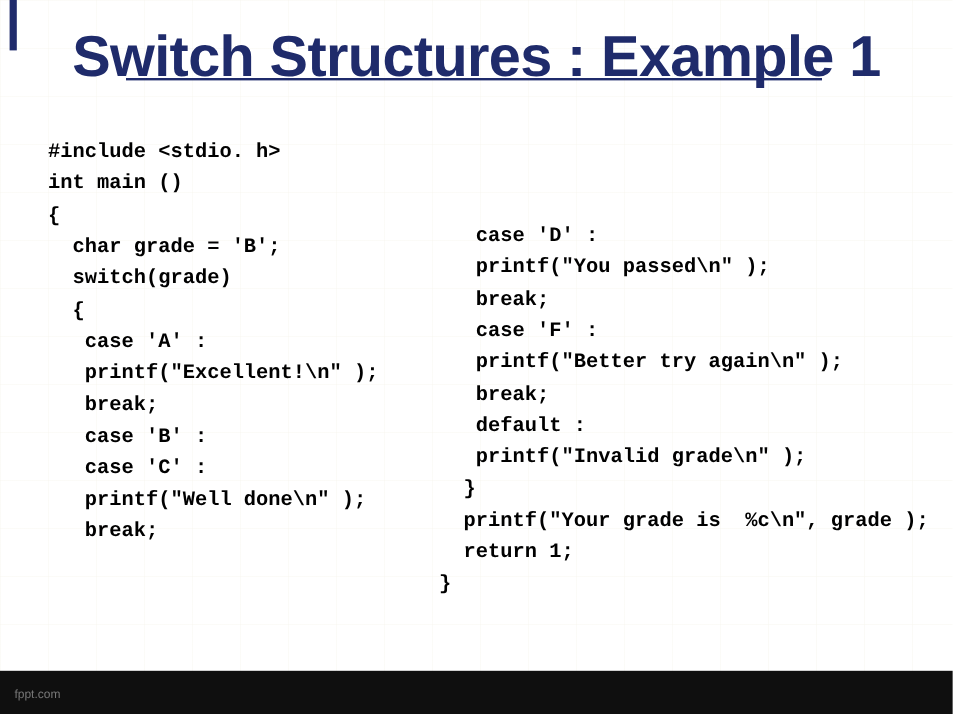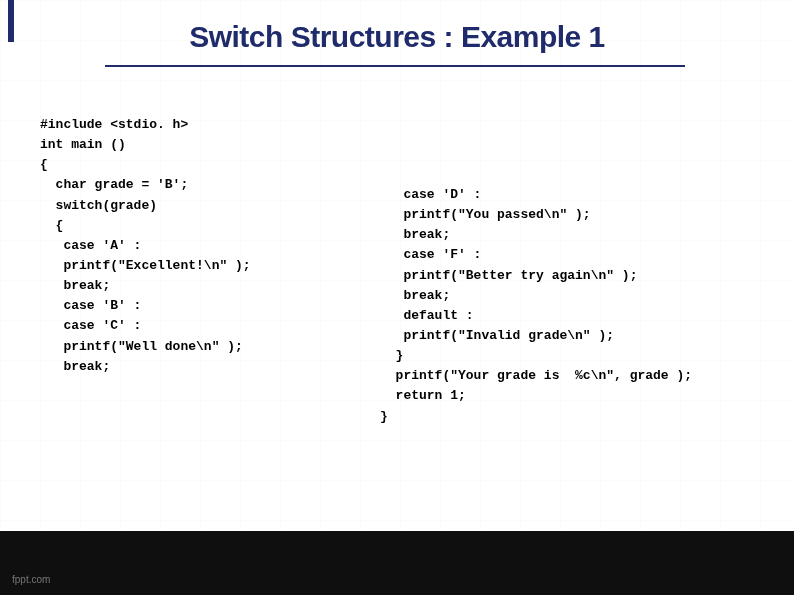--- a/index.html
+++ b/index.html
@@ -25,21 +25,21 @@
     position: relative;
     width: 100%;
     height: 100%;
   }
   .title {
     position: absolute;
     top: 20px;
     left: 0;
     right: 0;
     text-align: center;
-    font-size: 30px;
+    font-size: 48px;
     font-weight: bold;
     color: #1f2b6b;
     font-family: "Arial Black", Arial, sans-serif;
     letter-spacing: -0.5px;
   }
   .title-underline {
     position: absolute;
     top: 65px;
     left: 105px;
     width: 580px;
@@ -56,34 +56,34 @@
   }
   .code-area {
     position: absolute;
     top: 115px;
     left: 40px;
     right: 20px;
     display: flex;
   }
   .code-col {
     font-family: "Courier New", Courier, monospace;
-    font-size: 13px;
+    font-size: 17px;
     font-weight: bold;
     color: #000;
     line-height: 1.55;
     white-space: pre;
   }
   .col-left { width: 340px; }
   .col-right { flex: 1; padding-top: 70px; }
   .footer-bar {
     position: absolute;
     bottom: 0;
     left: 0;
     right: 0;
-    height: 64px;
+    height: 36px;
     background: #0f0f0f;
   }
   .footer-brand {
     position: absolute;
     bottom: 10px;
     left: 12px;
     font-size: 10px;
     color: #777;
     font-family: Arial, sans-serif;
   }

